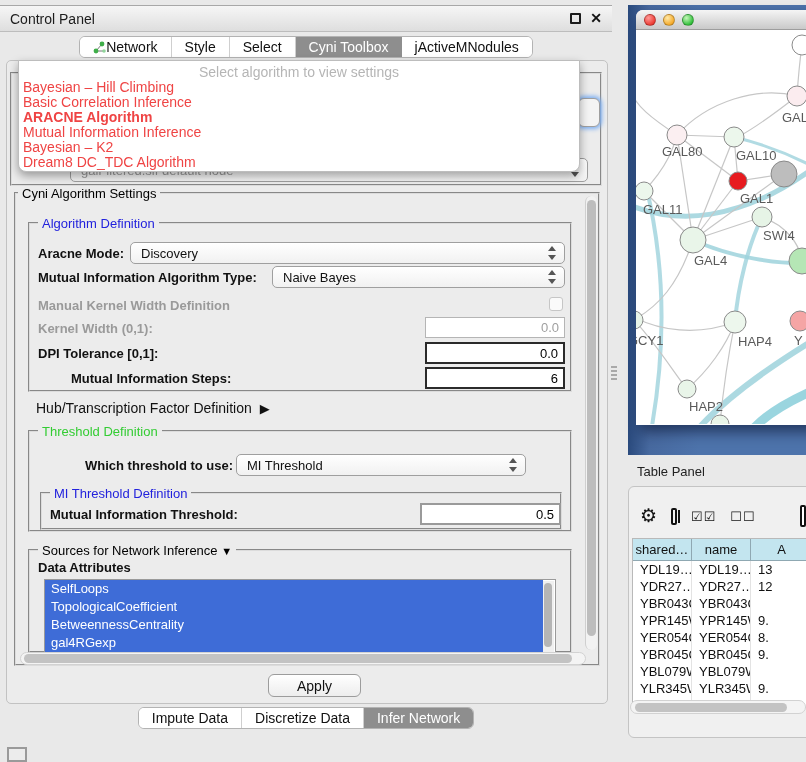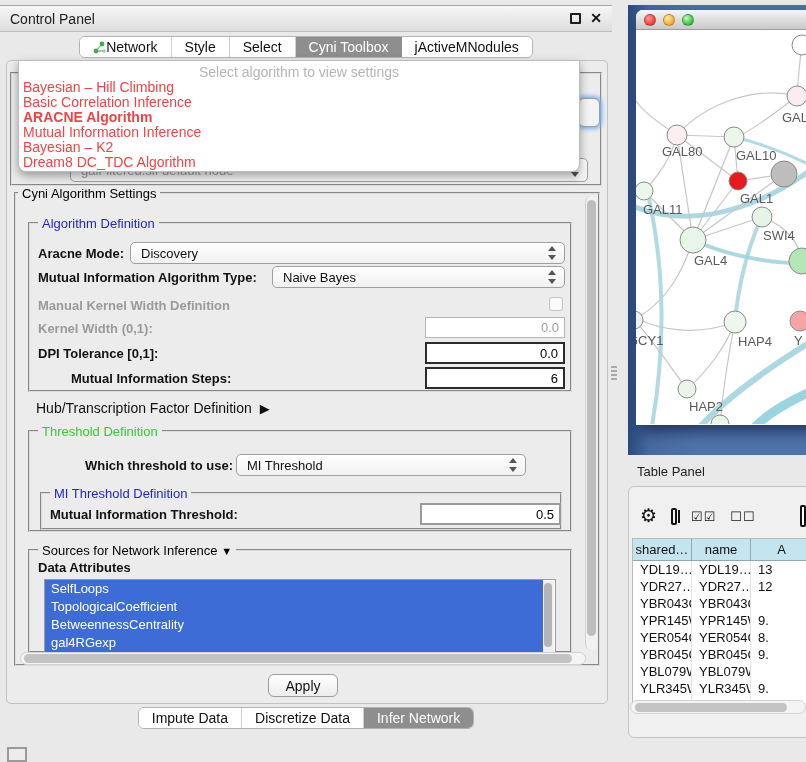--- a/index.html
+++ b/index.html
@@ -247,21 +247,21 @@
     </div>
   <span class="attr-scroll">
       <span class="attr-thumb"></span>
     </span>
 </div>
 
 <div class="abs hscroll" style="left:20px;top:652px;width:566px;height:13px;">
   <span class="hthumb" style="left:3px;width:548px;"></span>
 </div>
 
-<div class="abs btn" style="left:268px;top:674px;width:70px;height:23px;">Apply</div>
+<div class="abs btn" style="left:268px;top:674px;width:93px;height:23px;">Apply</div>
 
 <div class="abs" style="left:0;top:707px;width:612px;display:flex;justify-content:center;">
   <div class="tabbar" id="bottom-tabs">
       <div class="tab">
         <span>Impute Data</span>
       </div>
       <div class="tab">
         <span>Discretize Data</span>
       </div>
       <div class="tab sel">

